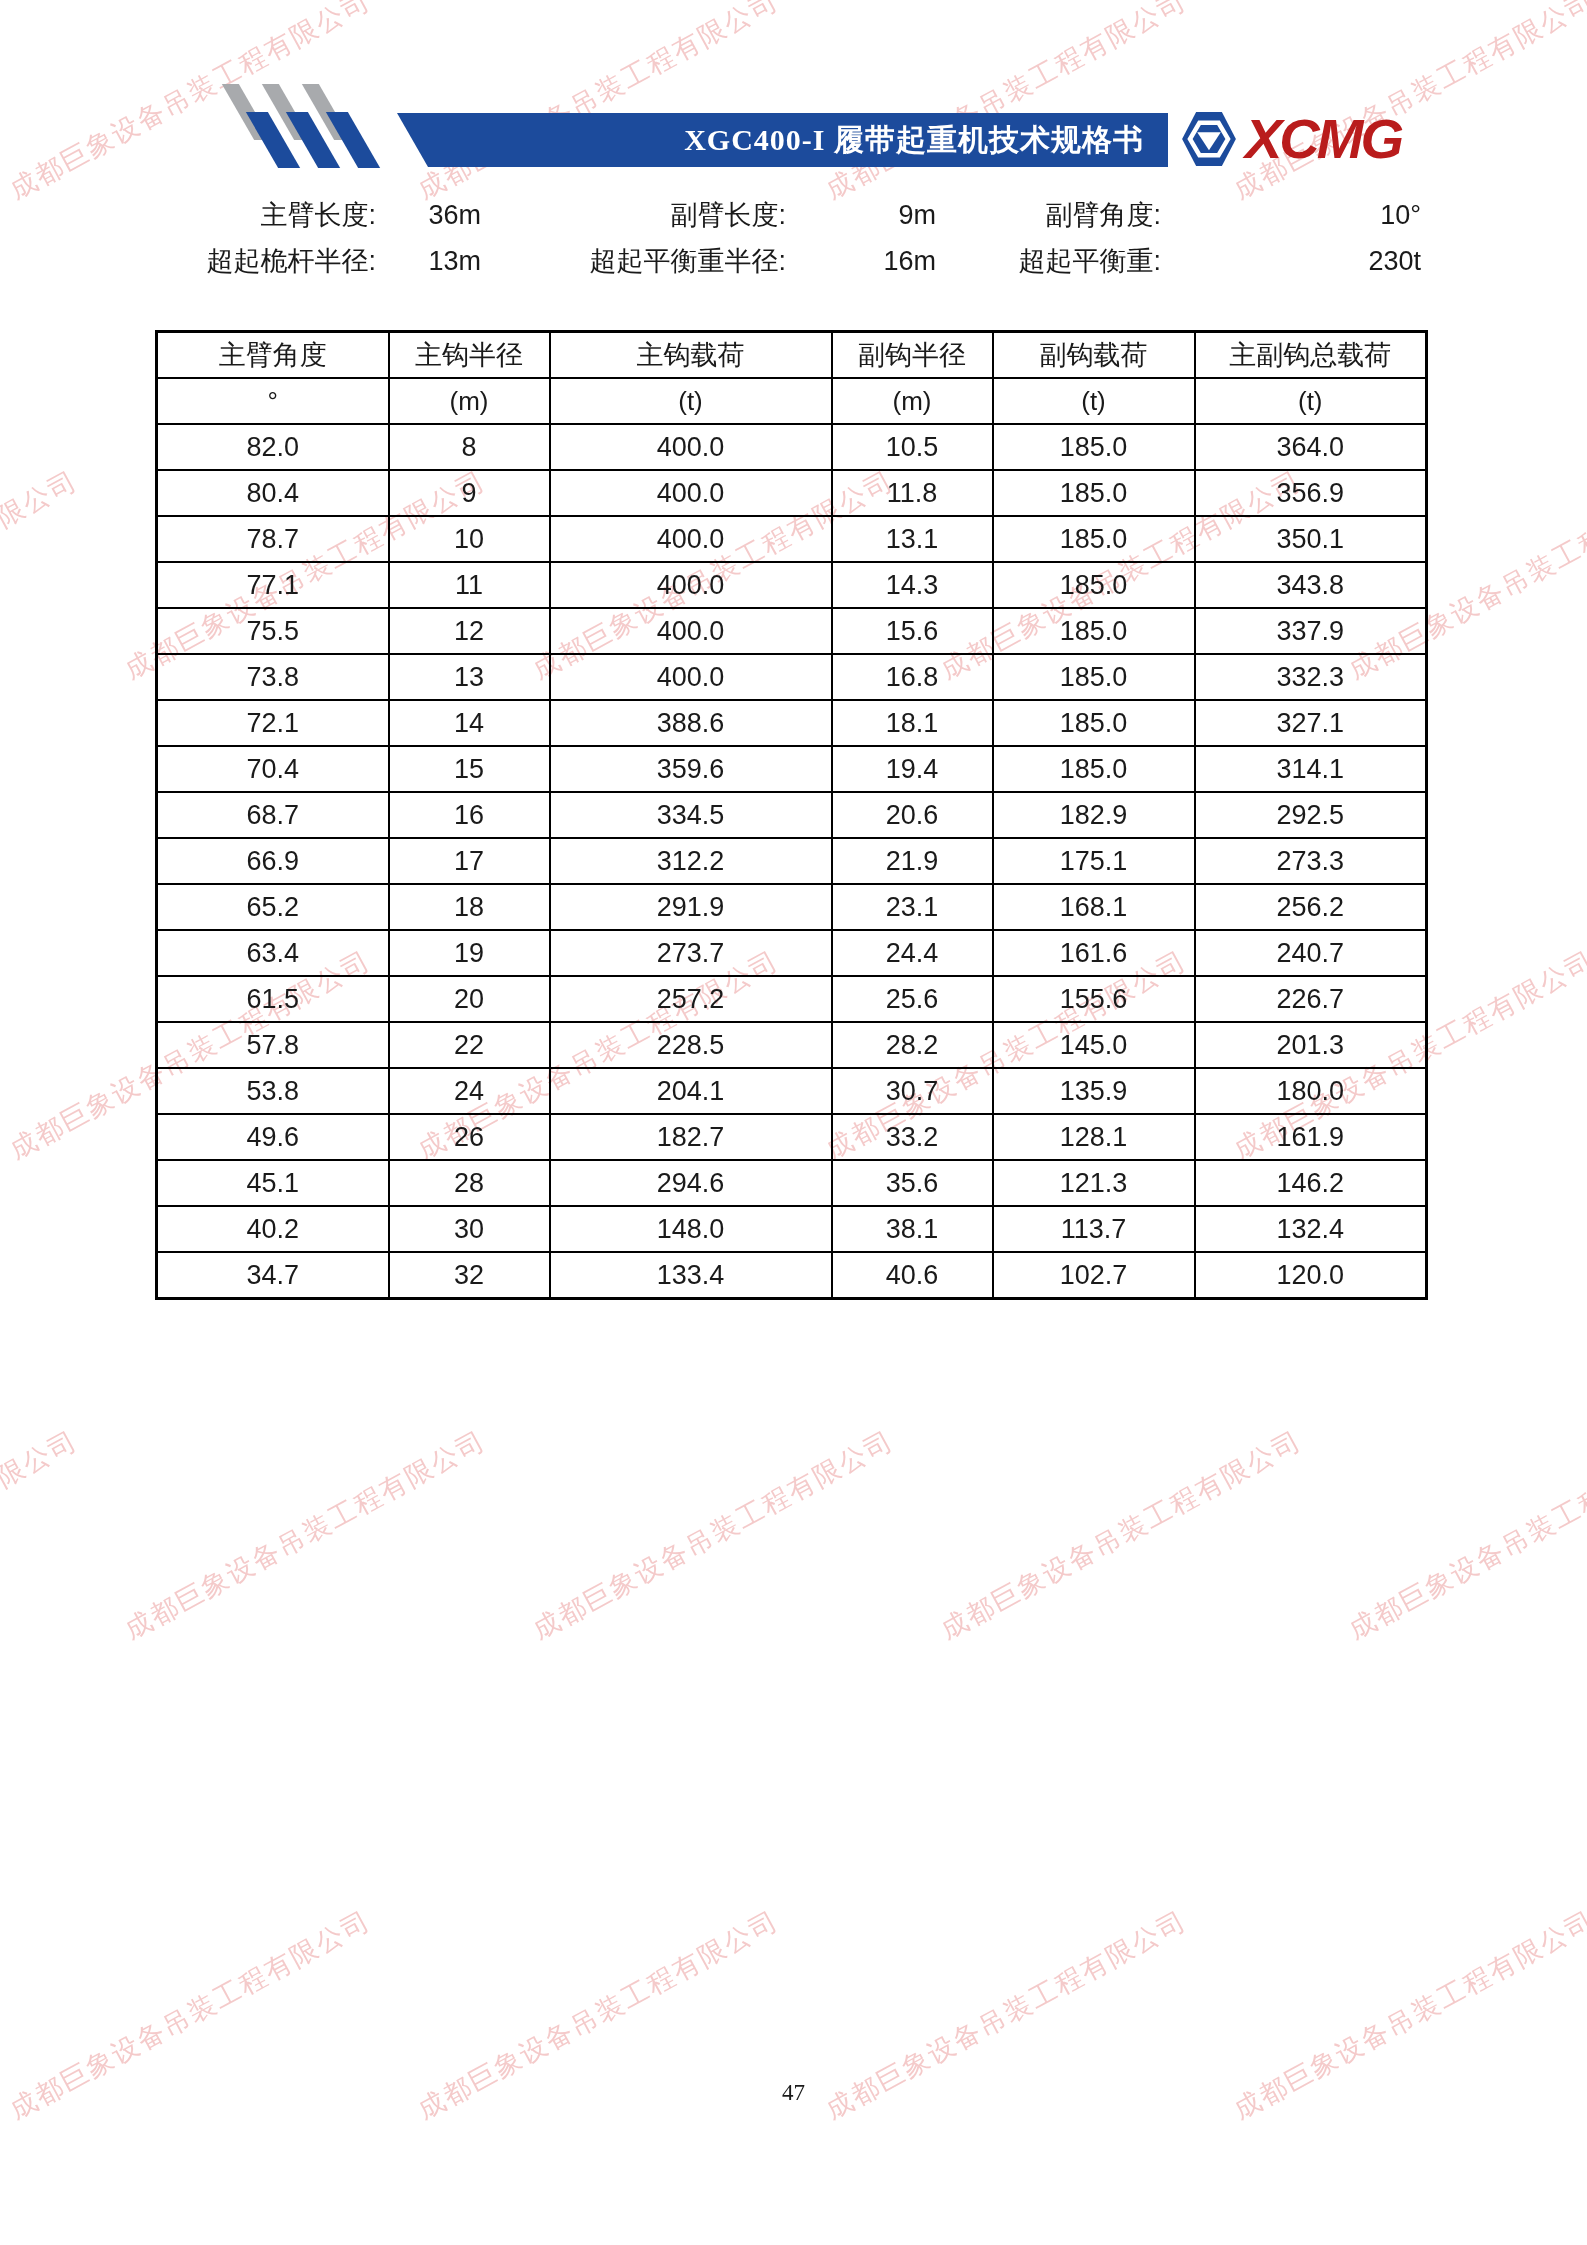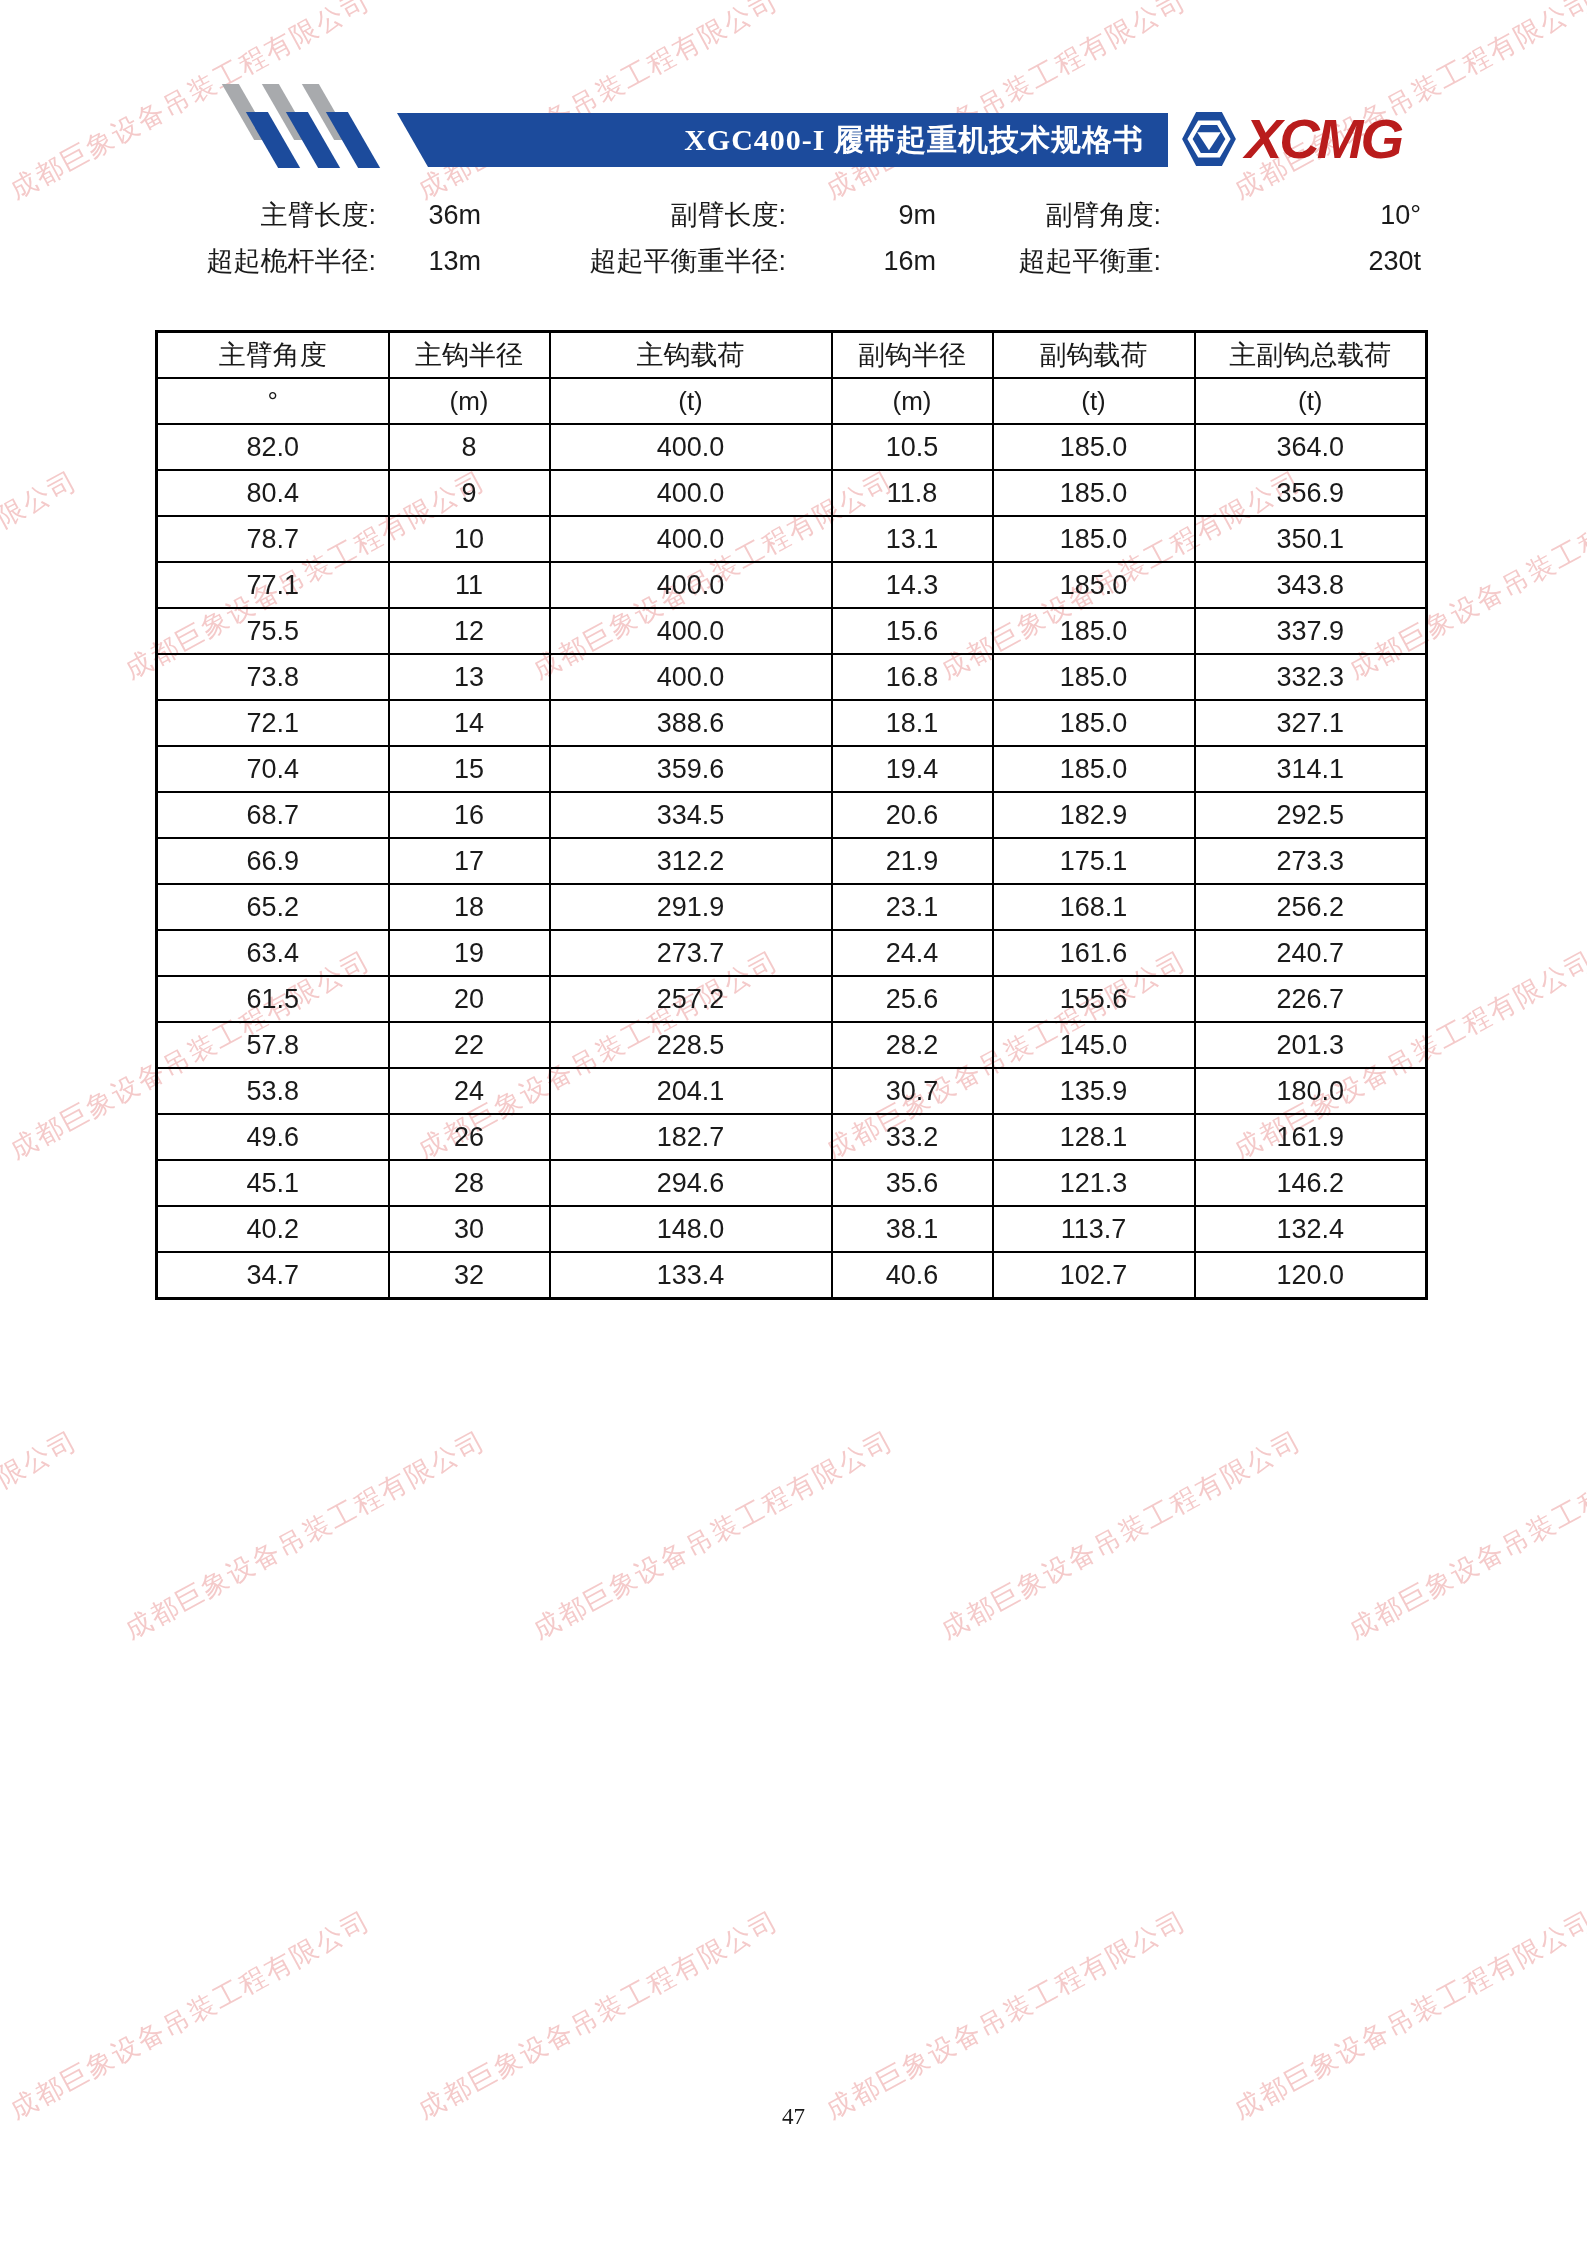--- a/index.html
+++ b/index.html
@@ -73,21 +73,20 @@
     background:transparent;
   }
   .load-table{border:3px solid #000;}
   .load-table .units td{font-size:26px;}
   
   .footer{
     position:absolute;left:0;top:2080px;width:100%;
     text-align:center;z-index:2;
     font-size:23px;
     font-family:"Liberation Serif","DejaVu Serif",serif;
-    margin-top:24px;
   }
 </style>
 </head>
 <body>
 
 <div class="page">
 
   <div class="wm-layer" id="wm-layer">
       <span class="wm" style="left: 190px; top: 95px; color: rgb(236, 159, 159);">成都巨象设备吊装工程有限公司</span>
       <span class="wm" style="left: 598px; top: 95px; color: rgb(236, 159, 159);">成都巨象设备吊装工程有限公司</span>

